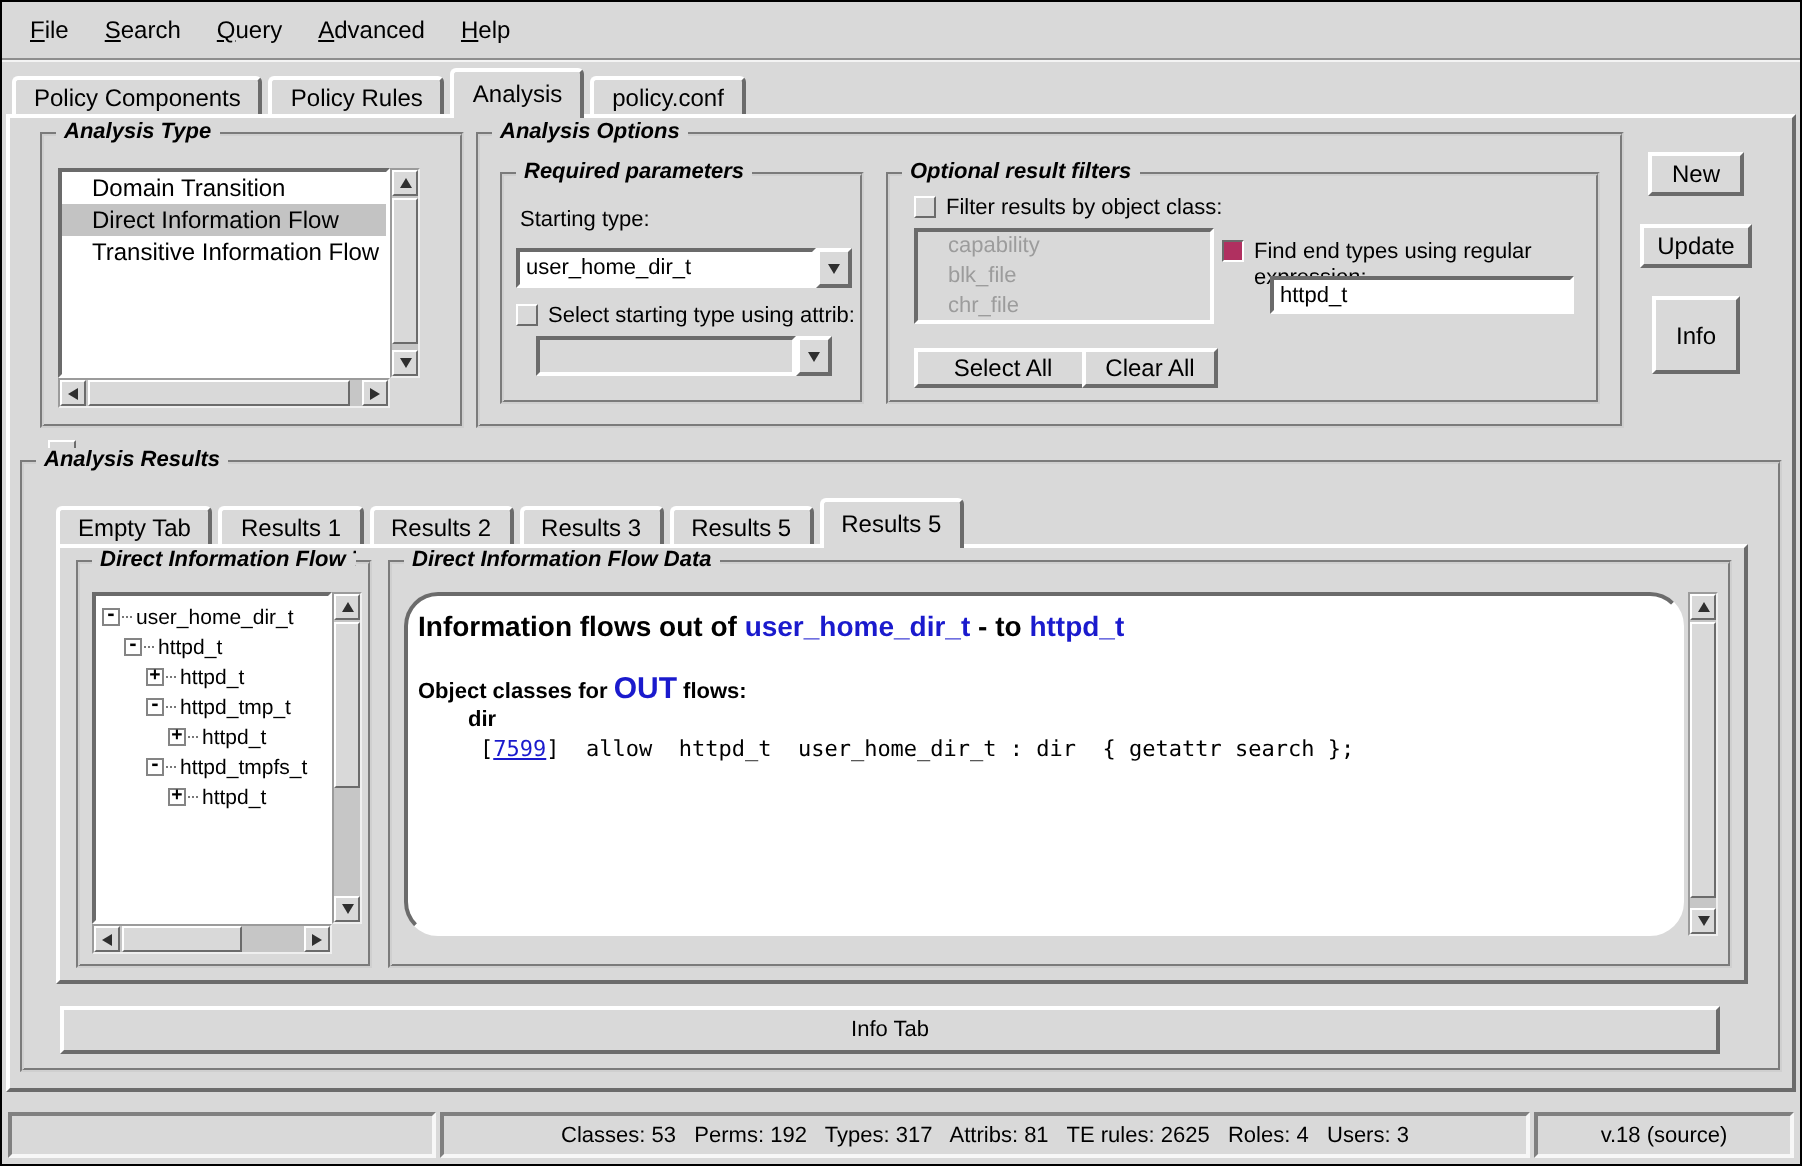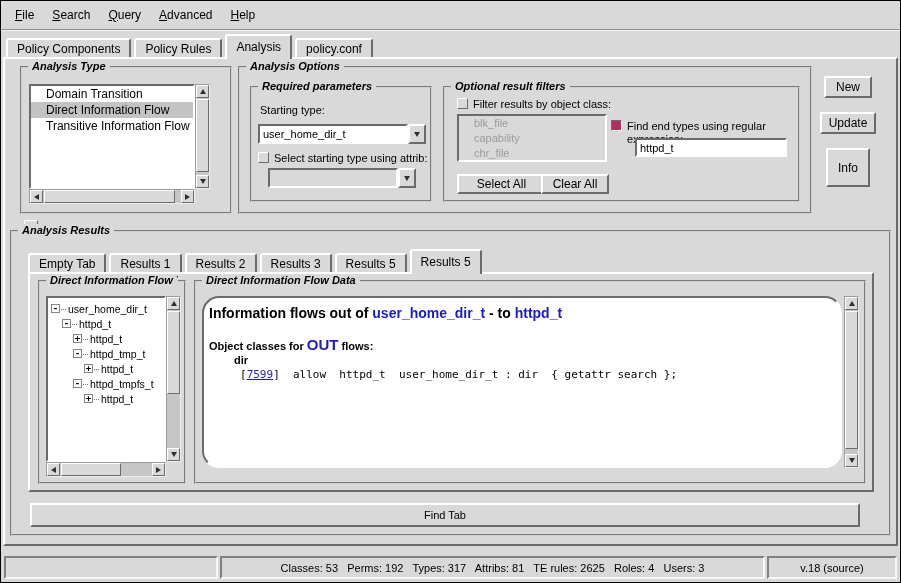--- a/index.html
+++ b/index.html
@@ -174,22 +174,22 @@
         </div>
       </div>
 
       <div class="group" style="left:203px; top:18px; width:357px; height:116px;">
         <div class="gtitle">Optional result filters</div>
         <div class="checkrow" style="left:12px; top:10px;">
           <div class="check"></div>
           <div class="small-label">Filter results by object class:</div>
         </div>
         <div class="listbox disabled sunken2" style="left:12px; top:26px; width:150px; height:48px;">
+          <div class="lb-item">capability</div>
           <div class="lb-item">blk_file</div>
-          <div class="lb-item">capability</div>
           <div class="lb-item">chr_file</div>
         </div>
         <div class="btn" style="left:12px; top:86px; width:89px; height:20px;">Select All</div>
         <div class="btn" style="left:96px; top:86px; width:68px; height:20px;">Clear All</div>
         <div class="checkrow" style="left:166px; top:10px;margin-top:22px;">
           <div class="check checked"></div>
           <div>
             <div class="small-label">Find end types using regular</div>
             <div class="small-label">expression:</div>
           </div>
@@ -290,21 +290,21 @@
             <div class="sb-trough">
                 <div class="sb-thumb" style="top:1px; height:96%;"></div>
               </div>
             <div class="sb-btn">
                 <div class="tri down"></div>
               </div>
           </div>
         </div>
       </div>
 
-      <div class="btn" style="left:18px; top:271px; width:830px; height:24px; font-size:11px;">Find Tab</div>
+      <div class="btn" style="left:18px; top:271px; width:830px; height:24px; font-size:11px;">Info Tab</div>
     </div>
   </div>
 
   <div class="scell" style="left:4px; top:556px; width:214px;"></div>
   <div class="scell" style="left:220px; top:556px; width:545px;">Classes: 53   Perms: 192   Types: 317   Attribs: 81   TE rules: 2625   Roles: 4   Users: 3</div>
   <div class="scell" style="left:767px; top:556px; width:130px;">v.18 (source)</div>
 
 </div>
 
 </body></html>

